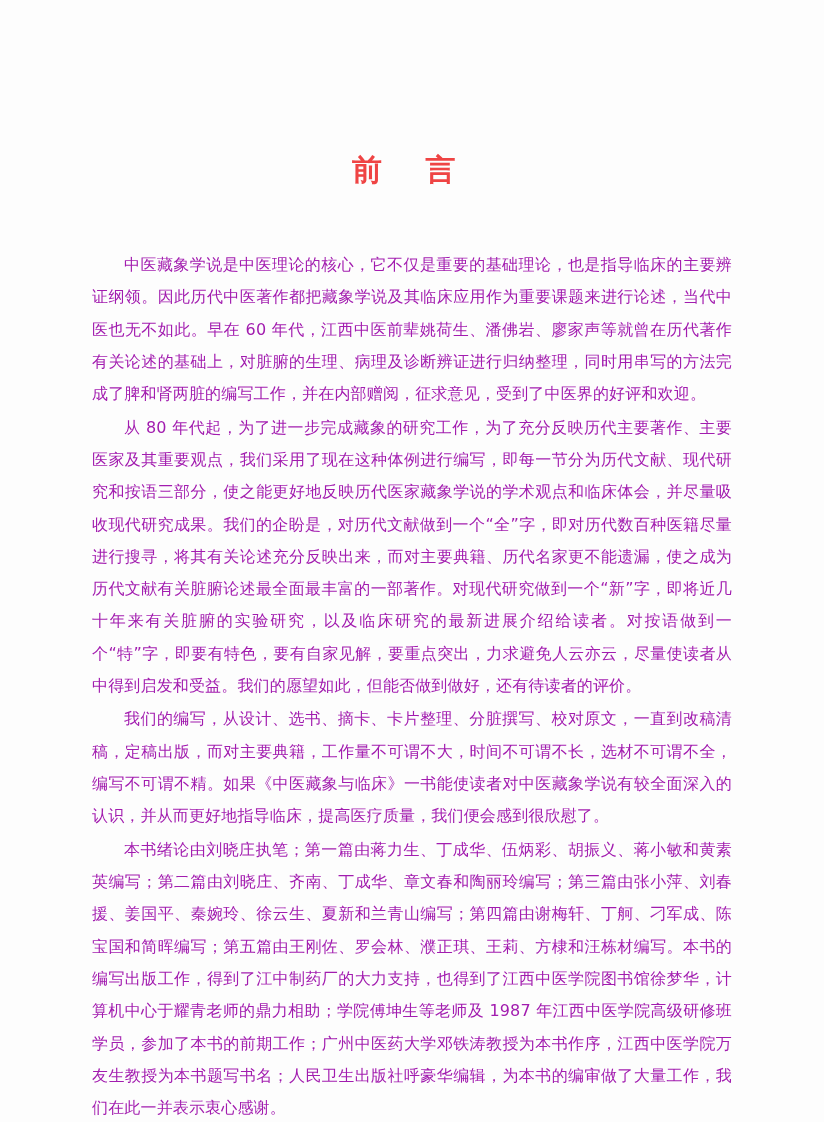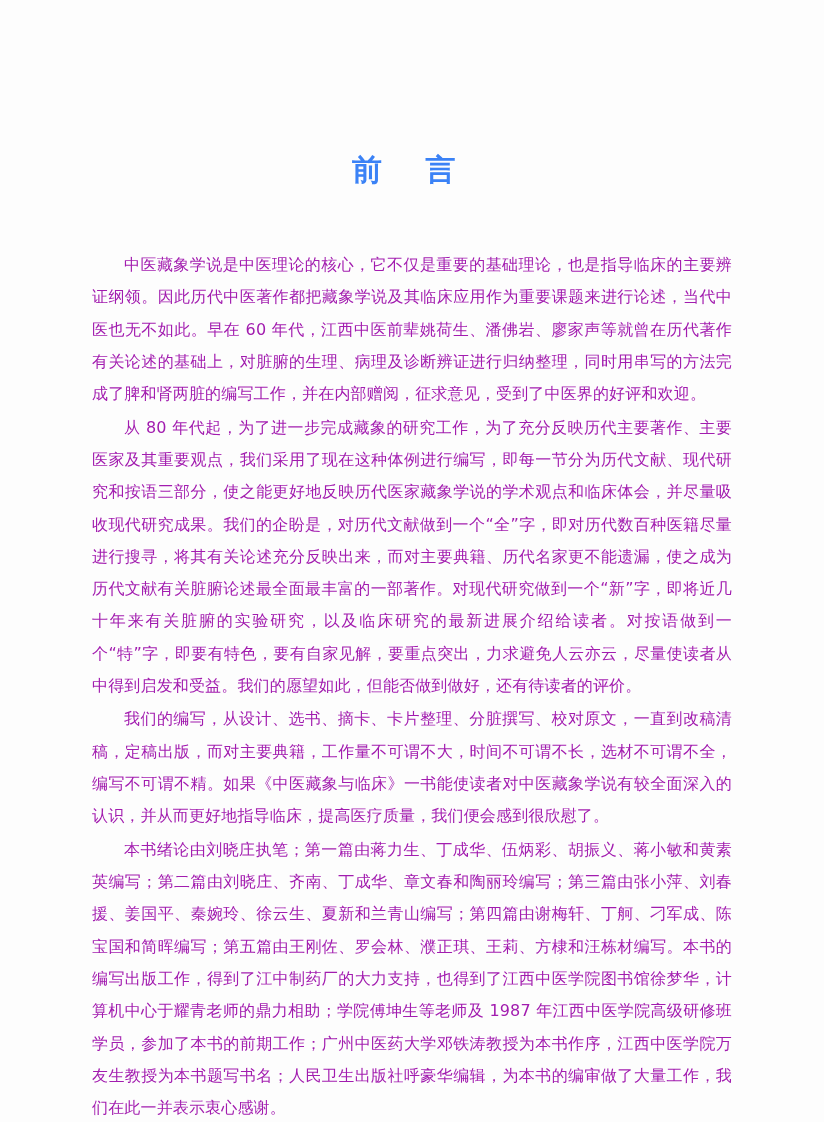--- a/index.html
+++ b/index.html
@@ -21,21 +21,21 @@
     box-sizing: border-box;
     padding: 150px 92px 60px 92px;
     background: #fdfdfd;
   }
   .page-title {
     text-align: center;
     font-size: 30px;
     font-weight: bold;
     letter-spacing: 0.55em;
     margin: 0 0 58px 0;
-    color: #3b82f6;
+    color: #ef4444;
     font-family: "DejaVu Sans", "Liberation Sans", sans-serif;
   }
   .body-text {
     font-size: 16px;
     line-height: 2.02;
     text-align: justify;
     text-justify: inter-ideograph;
     color: #a21caf;
     letter-spacing: 0.01em;
   }

